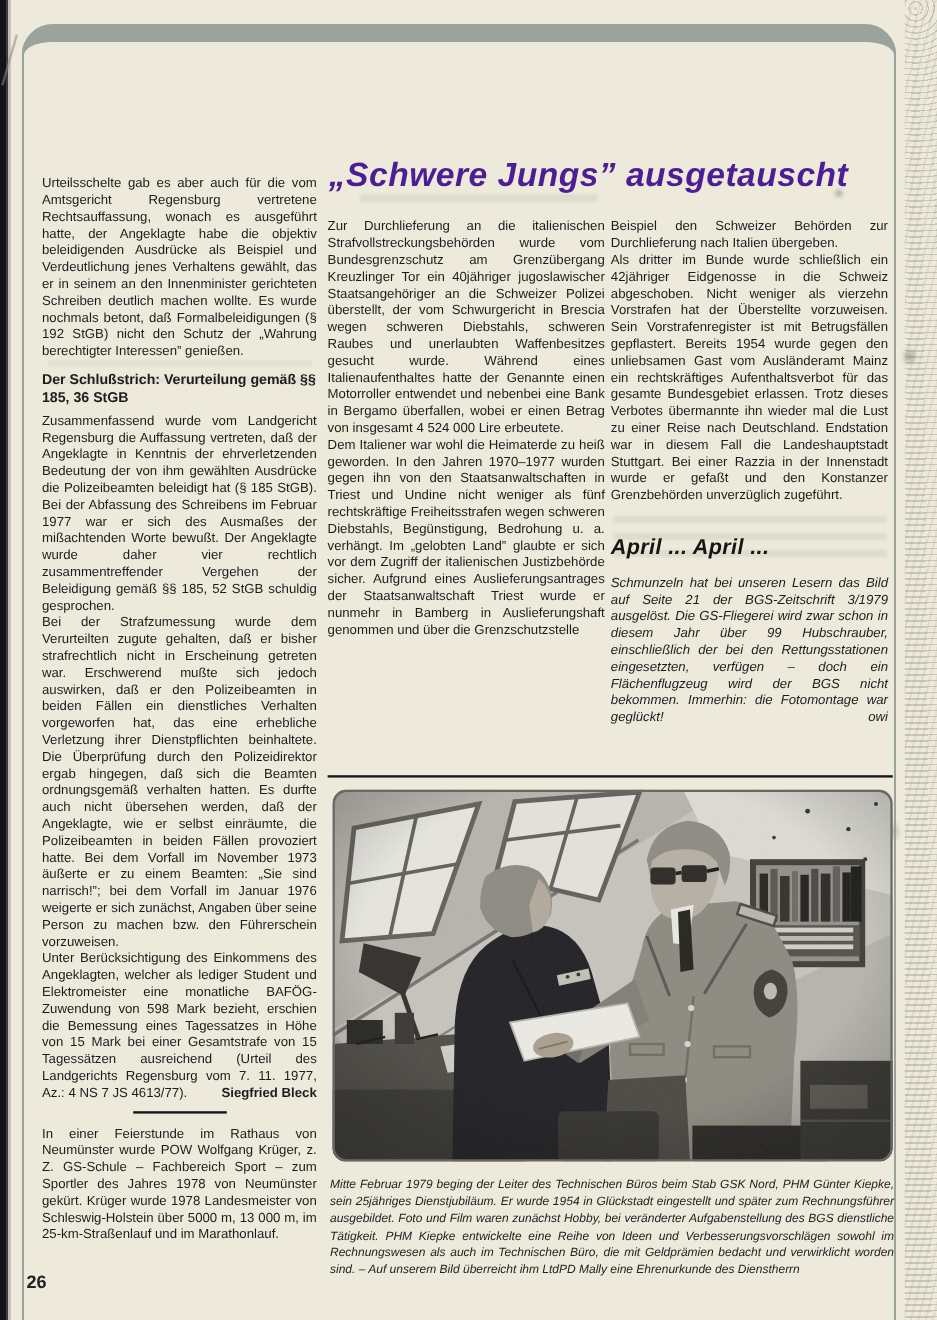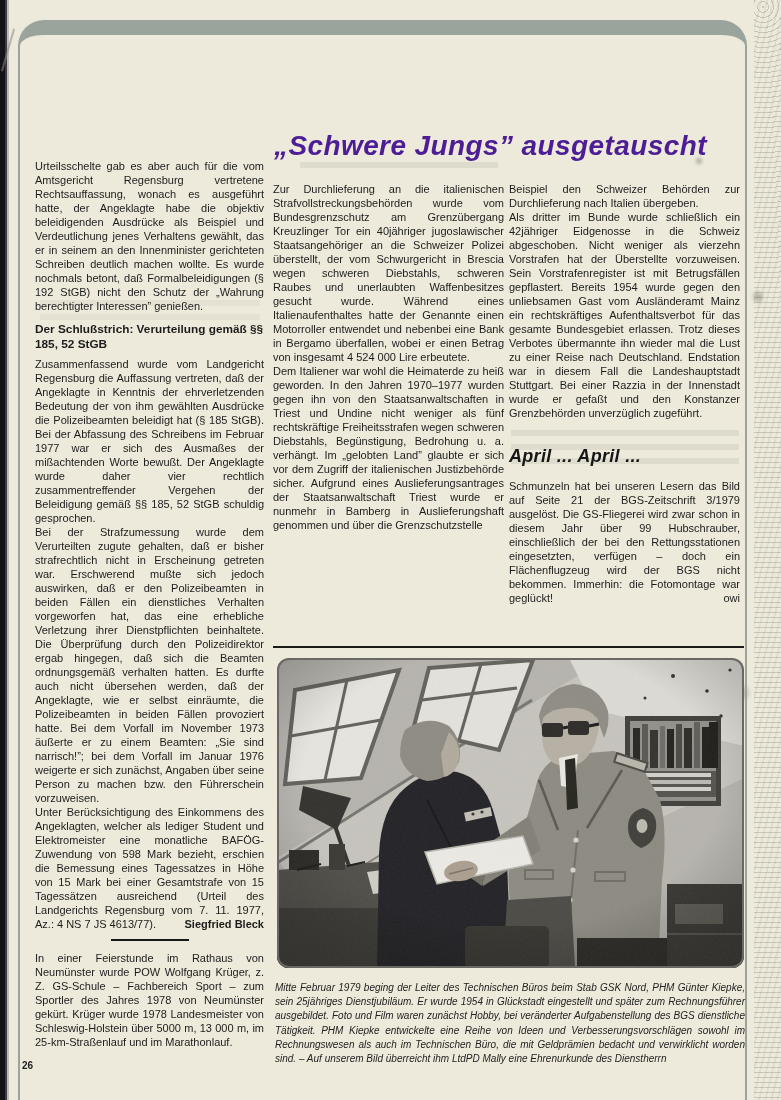--- a/index.html
+++ b/index.html
@@ -30,70 +30,70 @@
 
   
   .frame{position:absolute;left:18px;top:20px;width:729px;height:1080px;
     border-left:2px solid #9aa49d;border-right:2px solid #9aa49d;border-top:15px solid #9aa49d;
     border-radius:26px 26px 0 0;box-sizing:border-box;}
 
   
   .col{position:absolute;font-size:11px;line-height:14px;text-align:justify;
     hyphens:auto;-webkit-hyphens:auto;color:#1c1c1c;}
   .col p{margin:0;}
-  .col-left{left:35px;top:159px;width:229px;}
+  .col-left{left:35px;top:146px;width:229px;}
   .col-mid{left:273px;top:182px;width:231px;}
   .col-right{left:509px;top:182px;width:231px;}
 
   .headline{position:absolute;left:274px;top:130px;width:472px;
     font-size:28px;line-height:32px;font-weight:bold;font-style:italic;letter-spacing:.4px;
     color:#4c1d95;white-space:nowrap;}
 
   .section-heading{font-weight:bold;font-size:11.8px;line-height:14.5px;
     margin:9px 0 6px 0 !important;text-align:left;}
 
   .p-byline{position:relative;}
   .byline{float:right;font-weight:bold;}
 
   .divider-short{width:78px;border-top:2px solid #161616;margin:8px auto 10px auto;}
 
   .april-heading{font-size:18px;line-height:24px;font-weight:bold;font-style:italic;
     letter-spacing:.3px;margin:24px 0 11px 0 !important;text-align:left;color:#161616;}
-  .april-body{position:relative;}
+  .april-body{position:relative;font-style:italic;}
   .april-sig{position:absolute;right:0;bottom:0;}
 
   .photo-rule{position:absolute;left:273px;top:646px;width:471px;height:0;
     border-top:2.5px solid #1a1a1a;}
   .photo{position:absolute;left:277px;top:658px;width:467px;height:310px;
     border-radius:12px;overflow:hidden;background:#b9b7b0;}
   .photo svg{display:block;}
 
   .caption{position:absolute;left:275px;top:981px;width:470px;
     font-style:italic;font-size:10px;line-height:14.2px;text-align:justify;color:#222;}
 
-  .page-num{position:absolute;left:22px;top:1060px;font-size:10px;font-weight:bold;color:#222;}
+  .page-num{position:absolute;left:22px;top:1060px;font-size:15px;font-weight:bold;color:#222;}
 </style>
 </head>
 <body>
 
 <div class="scan-edge"></div>
 <div class="scratch"></div>
 <div class="noise-strip"></div>
 <div class="smudge s1"></div>
 <div class="smudge s2"></div>
 <div class="smudge s3"></div>
 <div class="ghost g1"></div>
 <div class="ghost g2"></div>
 <div class="ghost g3"></div>
 
 <div class="frame"></div>
 
 <div class="col col-left">
   <p>Urteilsschelte gab es aber auch für die vom Amtsgericht Regensburg vertretene Rechtsauffassung, wonach es ausgeführt hatte, der Angeklagte habe die objektiv beleidigenden Ausdrücke als Beispiel und Verdeutlichung jenes Verhaltens gewählt, das er in seinem an den Innenminister gerichteten Schreiben deutlich machen wollte. Es wurde nochmals betont, daß Formalbeleidigungen (§ 192 StGB) nicht den Schutz der „Wahrung berechtigter Interessen” genießen.</p>
-  <p class="section-heading">Der Schlußstrich: Verurteilung gemäß §§ 185, 52 StGB</p>
+  <p class="section-heading">Der Schlußstrich: Verurteilung gemäß §§ 185, 36 StGB</p>
   <p>Zusammenfassend wurde vom Landgericht Regensburg die Auffassung vertreten, daß der Angeklagte in Kenntnis der ehrverletzenden Bedeutung der von ihm gewählten Ausdrücke die Polizeibeamten beleidigt hat (§ 185 StGB). Bei der Abfassung des Schreibens im Februar 1977 war er sich des Ausmaßes der mißachtenden Worte bewußt. Der Angeklagte wurde daher vier rechtlich zusammentreffender Vergehen der Beleidigung gemäß §§ 185, 52 StGB schuldig gesprochen.</p>
   <p>Bei der Strafzumessung wurde dem Verurteilten zugute gehalten, daß er bisher strafrechtlich nicht in Erscheinung getreten war. Erschwerend mußte sich jedoch auswirken, daß er den Polizeibeamten in beiden Fällen ein dienstliches Verhalten vorgeworfen hat, das eine erhebliche Verletzung ihrer Dienstpflichten beinhaltete. Die Überprüfung durch den Polizeidirektor ergab hingegen, daß sich die Beamten ordnungsgemäß verhalten hatten. Es durfte auch nicht übersehen werden, daß der Angeklagte, wie er selbst einräumte, die Polizeibeamten in beiden Fällen provoziert hatte. Bei dem Vorfall im November 1973 äußerte er zu einem Beamten: „Sie sind narrisch!”; bei dem Vorfall im Januar 1976 weigerte er sich zunächst, Angaben über seine Person zu machen bzw. den Führerschein vorzuweisen.</p>
   <p class="p-byline"><span>Unter Berücksichtigung des Einkommens des Angeklagten, welcher als lediger Student und Elektromeister eine monatliche BAFÖG-Zuwendung von 598 Mark bezieht, erschien die Bemessung eines Tagessatzes in Höhe von 15 Mark bei einer Gesamtstrafe von 15 Tagessätzen ausreichend (Urteil des Landgerichts Regensburg vom 7. 11. 1977,  Az.: 4 NS 7 JS 4613/77).</span> <span class="byline">Siegfried Bleck</span></p>
   <div class="divider-short"></div>
   <p>In einer Feierstunde im Rathaus von Neumünster wurde POW Wolfgang Krüger, z. Z. GS-Schule – Fachbereich Sport – zum Sportler des Jahres 1978 von Neumünster gekürt. Krüger wurde 1978 Landesmeister von Schleswig-Holstein über 5000 m, 13 000 m, im 25-km-Straßenlauf und im Marathonlauf.</p>
 </div>
 
 <div class="headline">„Schwere Jungs” ausgetauscht</div>
 
 <div class="col col-mid">

